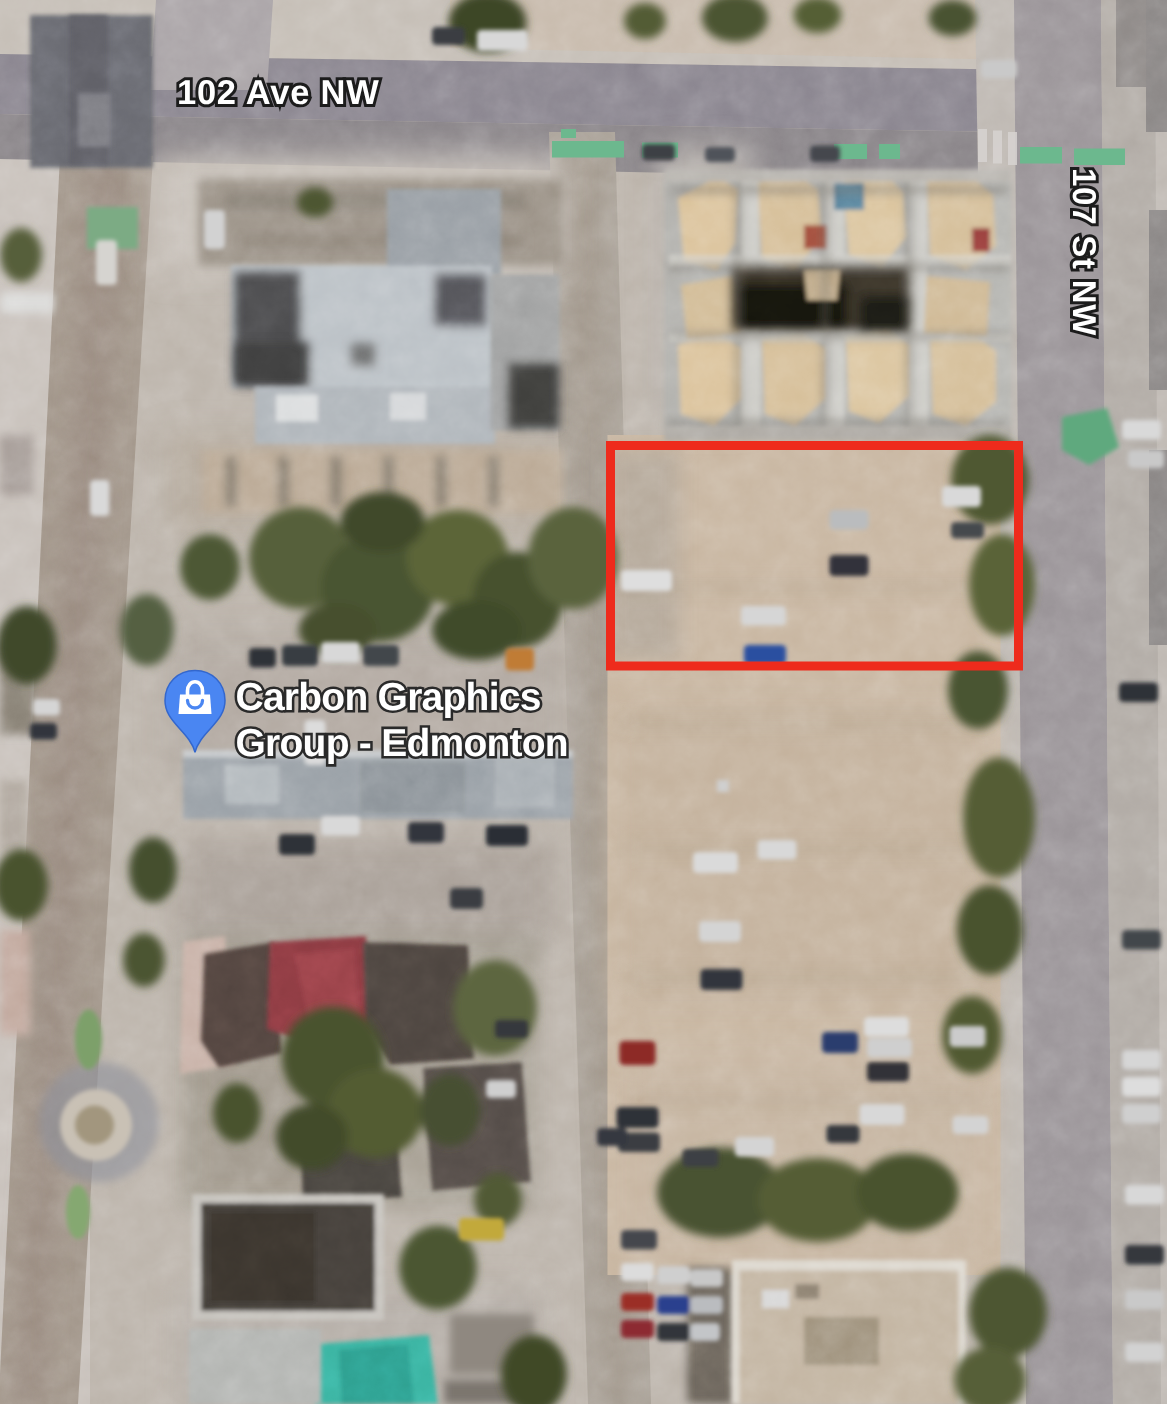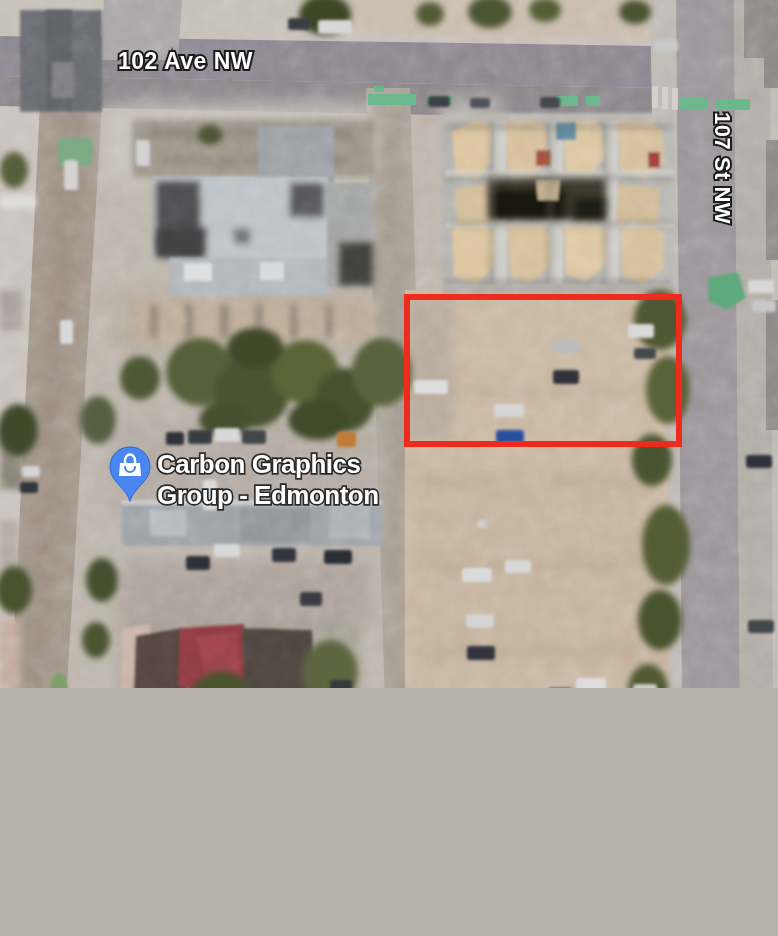--- a/index.html
+++ b/index.html
@@ -1,16 +1,16 @@
 <!DOCTYPE html>
 <html><head>
 <meta charset="utf-8">
 <style>
   html,body{margin:0;padding:0;background:#b9b2aa;}
-  #map{position:relative;width:778px;height:688px;overflow:hidden;font-family:"Liberation Sans",sans-serif;}
+  #map{position:relative;width:778px;height:936px;overflow:hidden;font-family:"Liberation Sans",sans-serif;}
   svg{display:block;}
 </style>
 </head>
 <body>
 <div id="map">
 <svg width="778" height="936" viewBox="0 0 778 936" xmlns="http://www.w3.org/2000/svg">
 <defs>
   <filter id="b1" x="-30%" y="-30%" width="160%" height="160%">
           <feGaussianBlur stdDeviation="1.5"></feGaussianBlur>
         </filter>

